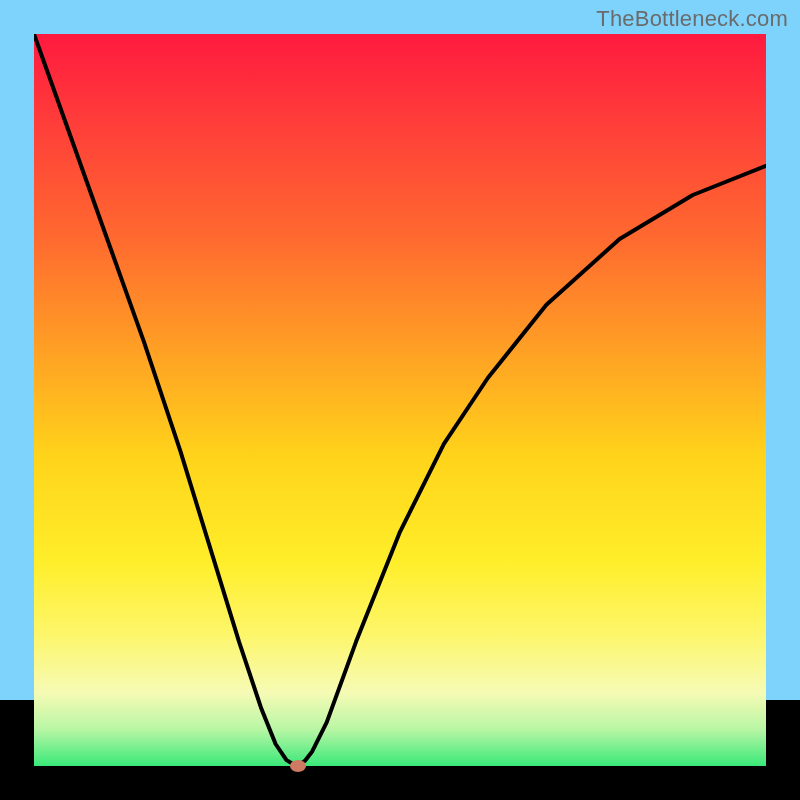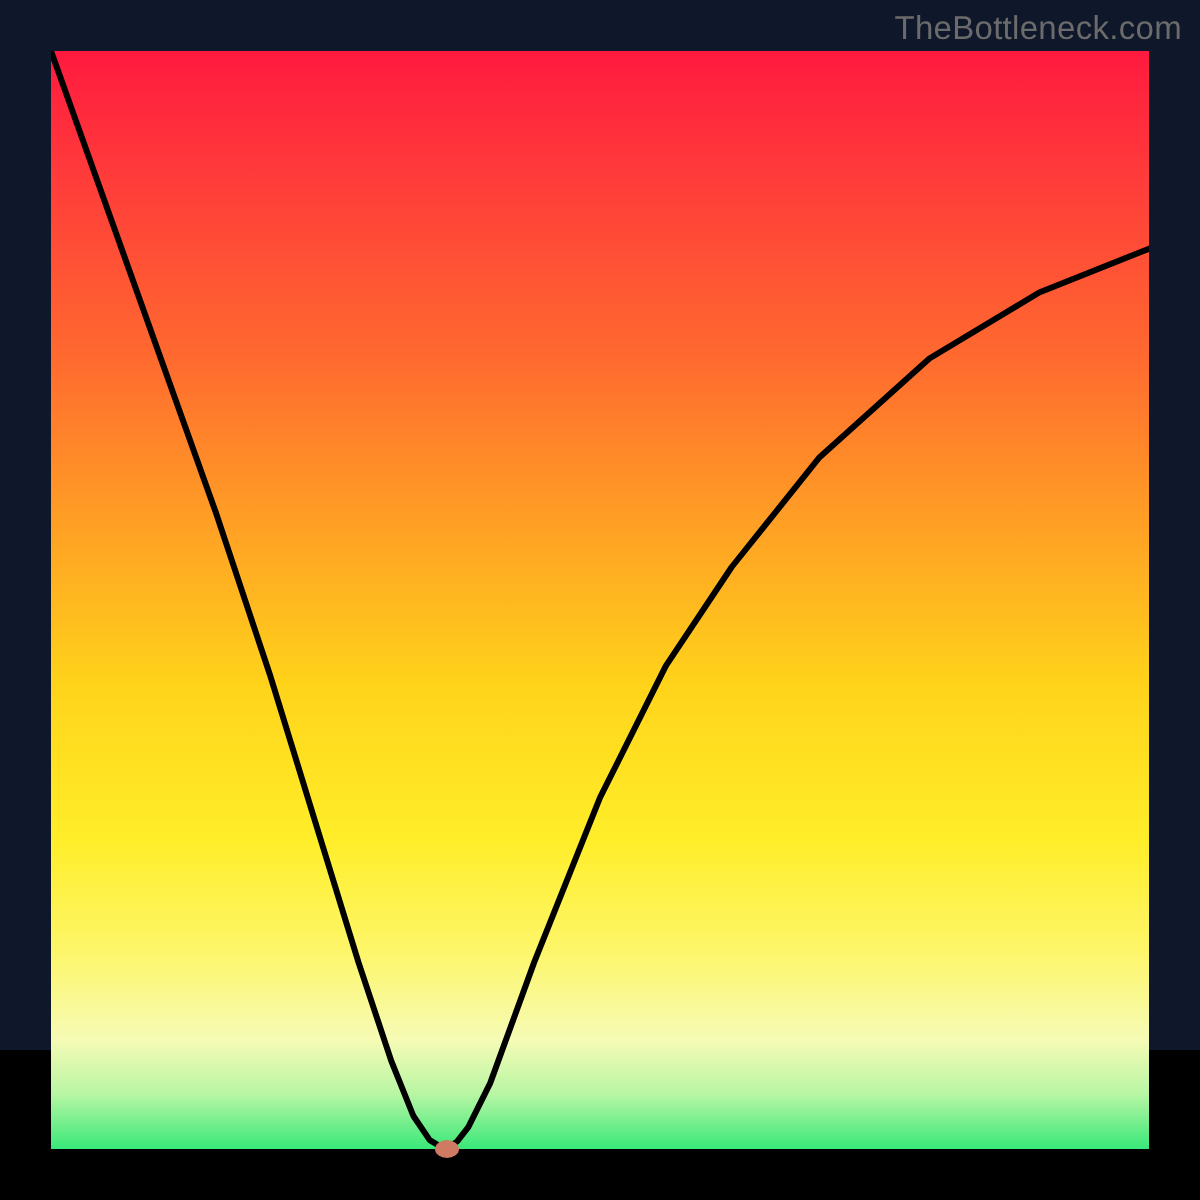--- a/index.html
+++ b/index.html
@@ -7,21 +7,21 @@
     padding: 0;
     width: 800px;
     height: 800px;
     background: #000;
     font-family: Arial, Helvetica, sans-serif;
   }
   .frame {
     position: relative;
     width: 800px;
     height: 700px;
-    background: #0f172a;
+    background: #7dd3fc;
   }
   .plot {
     position: absolute;
     left: 34px;
     top: 34px;
     width: 732px;
     height: 732px;
     background: linear-gradient(to bottom,
       #ff1a3f 0%,
       #ff3d3a 12%,

